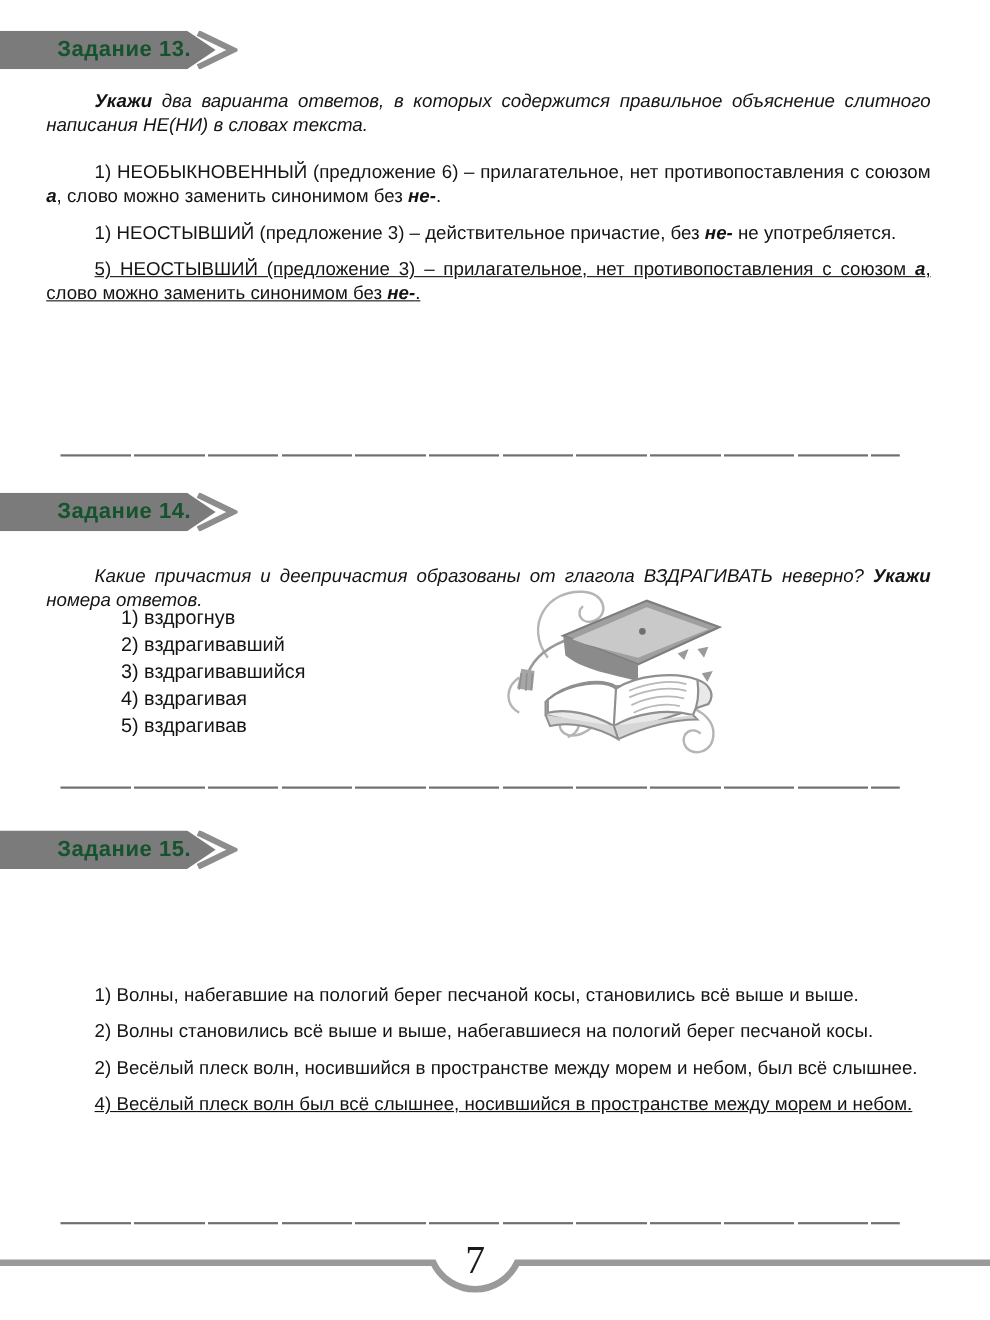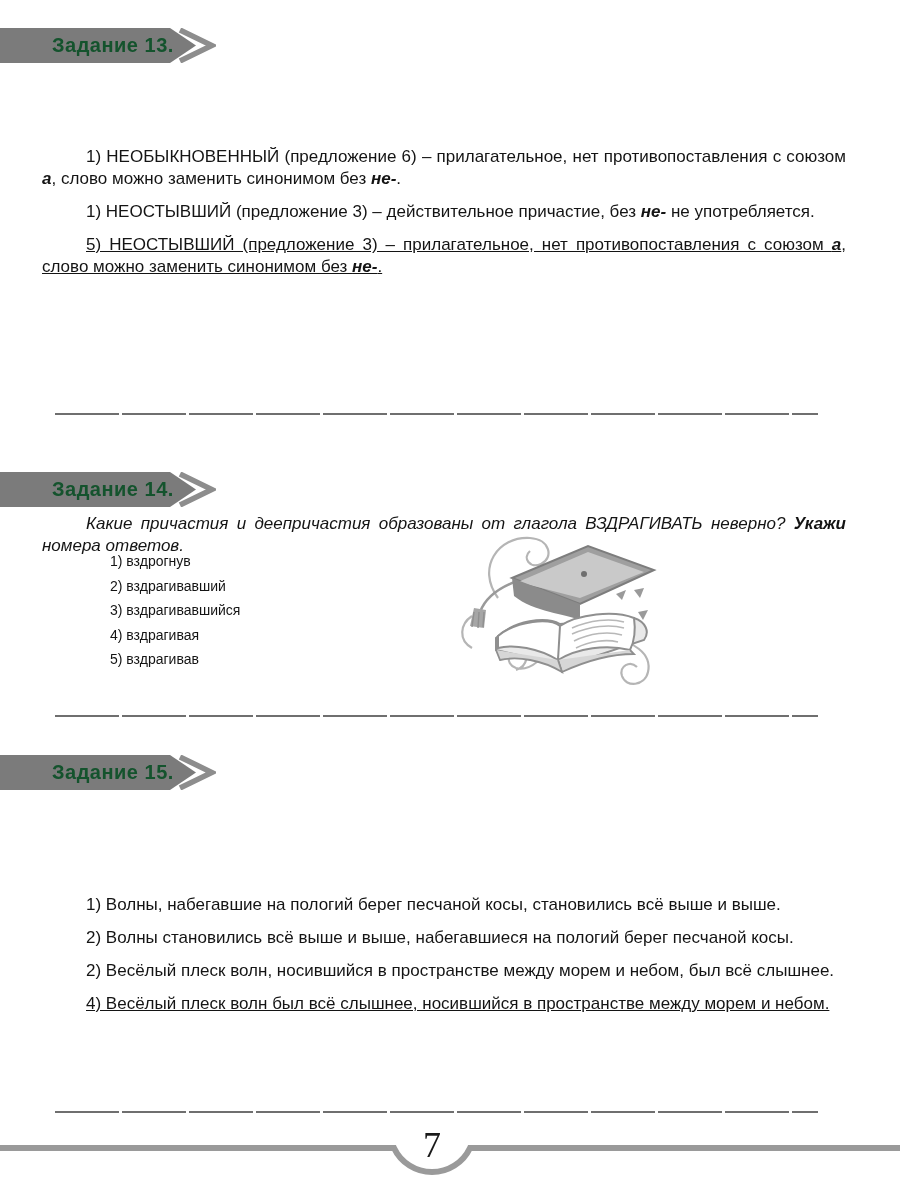--- a/index.html
+++ b/index.html
@@ -16,21 +16,21 @@
   .instr{position:absolute;left:42px;width:804px;font-style:italic;font-size:17px;
          line-height:22px;text-align:justify;text-indent:44px;}
   .instr b{font-weight:bold;}
   .instr .ul{text-decoration:underline;}
   .opts{position:absolute;left:42px;width:804px;font-size:17px;line-height:22px;margin-top:24px;}
   .opts p{margin:0 0 11px 0;text-align:justify;text-indent:44px;}
   .opts p:last-child{margin-bottom:0;text-decoration:underline;}
   .bi{font-weight:bold;font-style:italic;}
 
   
-  .wordlist{position:absolute;left:110px;font-size:14px;line-height:24.5px;}
+  .wordlist{position:absolute;left:110px;font-size:18px;line-height:24.5px;}
   .wordlist div{white-space:nowrap;}
 
   
   .answer-line{position:absolute;left:55px;width:763px;height:2px;
     background:repeating-linear-gradient(to right,#6f6f6f 0,#6f6f6f 64px,transparent 64px,transparent 67px);}
 
   
   .illus{position:absolute;}
 
   
@@ -44,30 +44,31 @@
 <div class="page">
 
   <div class="banner" style="top:28px;">
     <svg width="216" height="35" viewBox="0 0 216 35">
       <polygon points="0,0 170,0 196,17.5 170,35 0,35" fill="#7b7b7b"></polygon>
       <polyline points="180,2 212,17.5 180,33" fill="none" stroke="#8d8d8d" stroke-width="5.5"></polyline>
     </svg>
     <span class="label">Задание 13.</span>
   </div>
 
+  <p class="instr" style="top:64px;"><b>Укажи</b><span> два варианта ответов, в которых содержится правильное объяснение слитного написания НЕ(НИ) в словах текста.</span></p>
 
   <div class="opts" style="top:122px;">
     <p><span>1) НЕОБЫКНОВЕННЫЙ (предложение 6) – прилагательное, нет противопоставления с союзом </span><span class="bi">а</span><span>, слово можно заменить синонимом без </span><span class="bi">не-</span><span>.</span></p>
     <p><span>1) НЕОСТЫВШИЙ (предложение 3) – действительное причастие, без </span><span class="bi">не-</span><span> не употребляется.</span></p>
     <p><span>5) НЕОСТЫВШИЙ (предложение 3) – прилагательное, нет противопоставления с союзом </span><span class="bi">а</span><span>, слово можно заменить синонимом без </span><span class="bi">не-</span><span>.</span></p>
   </div>
 
   <div class="answer-line" style="top:413px;"></div>
 
-  <div class="banner" style="top:472px;">
+  <div class="banner" style="top:448px;">
     <svg width="216" height="35" viewBox="0 0 216 35">
       <polygon points="0,0 170,0 196,17.5 170,35 0,35" fill="#7b7b7b"></polygon>
       <polyline points="180,2 212,17.5 180,33" fill="none" stroke="#8d8d8d" stroke-width="5.5"></polyline>
     </svg>
     <span class="label">Задание 14.</span>
   </div>
 
   <p class="instr" style="top:496px;"><span>Какие причастия и деепричастия образованы от глагола ВЗДРАГИВАТЬ неверно? </span><b>Укажи</b><span> номера ответов.</span></p>
 
   <div class="wordlist" style="top:549px;">

